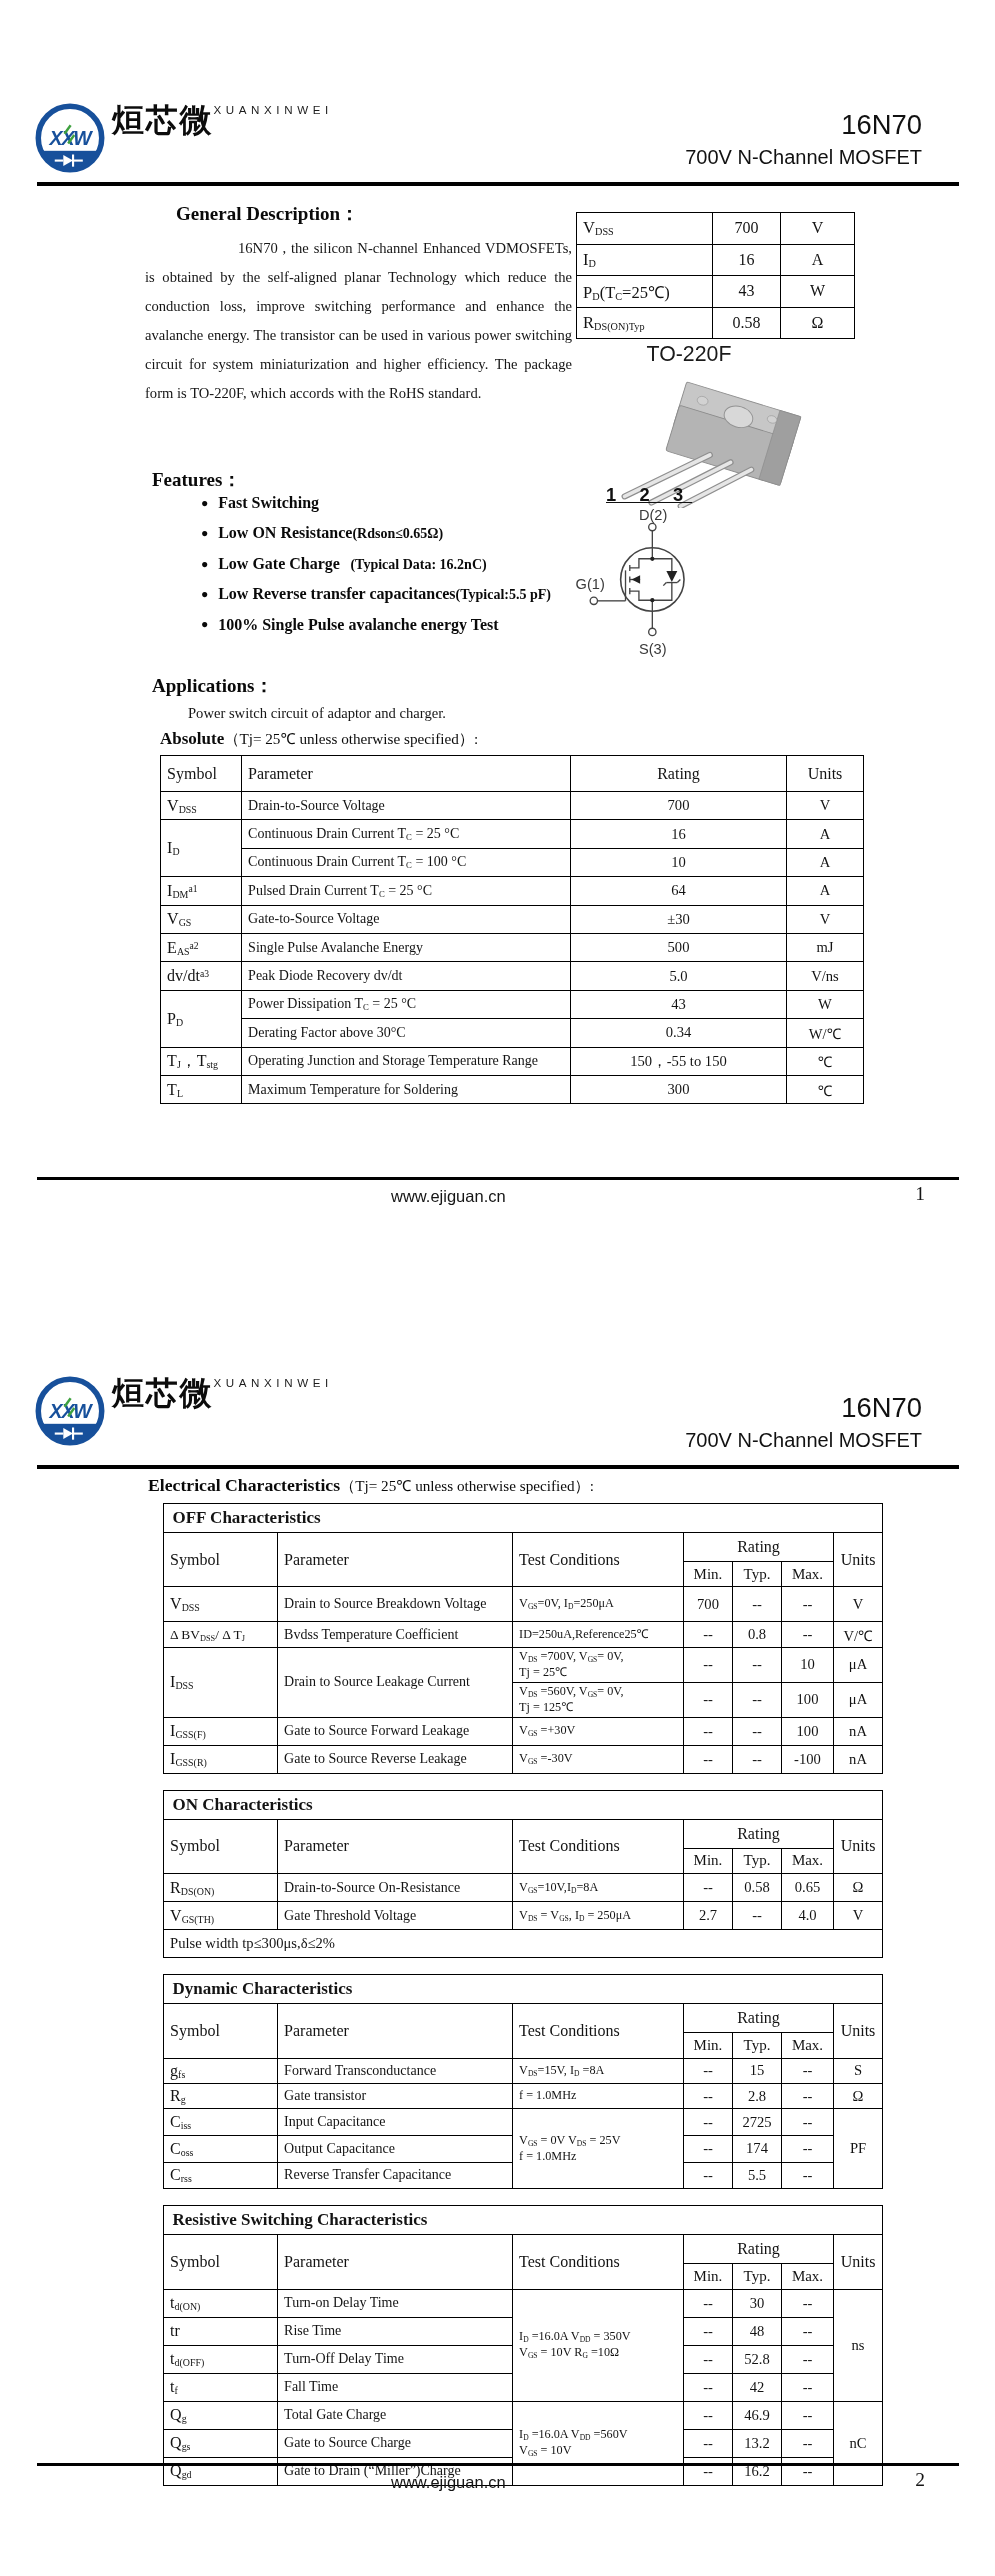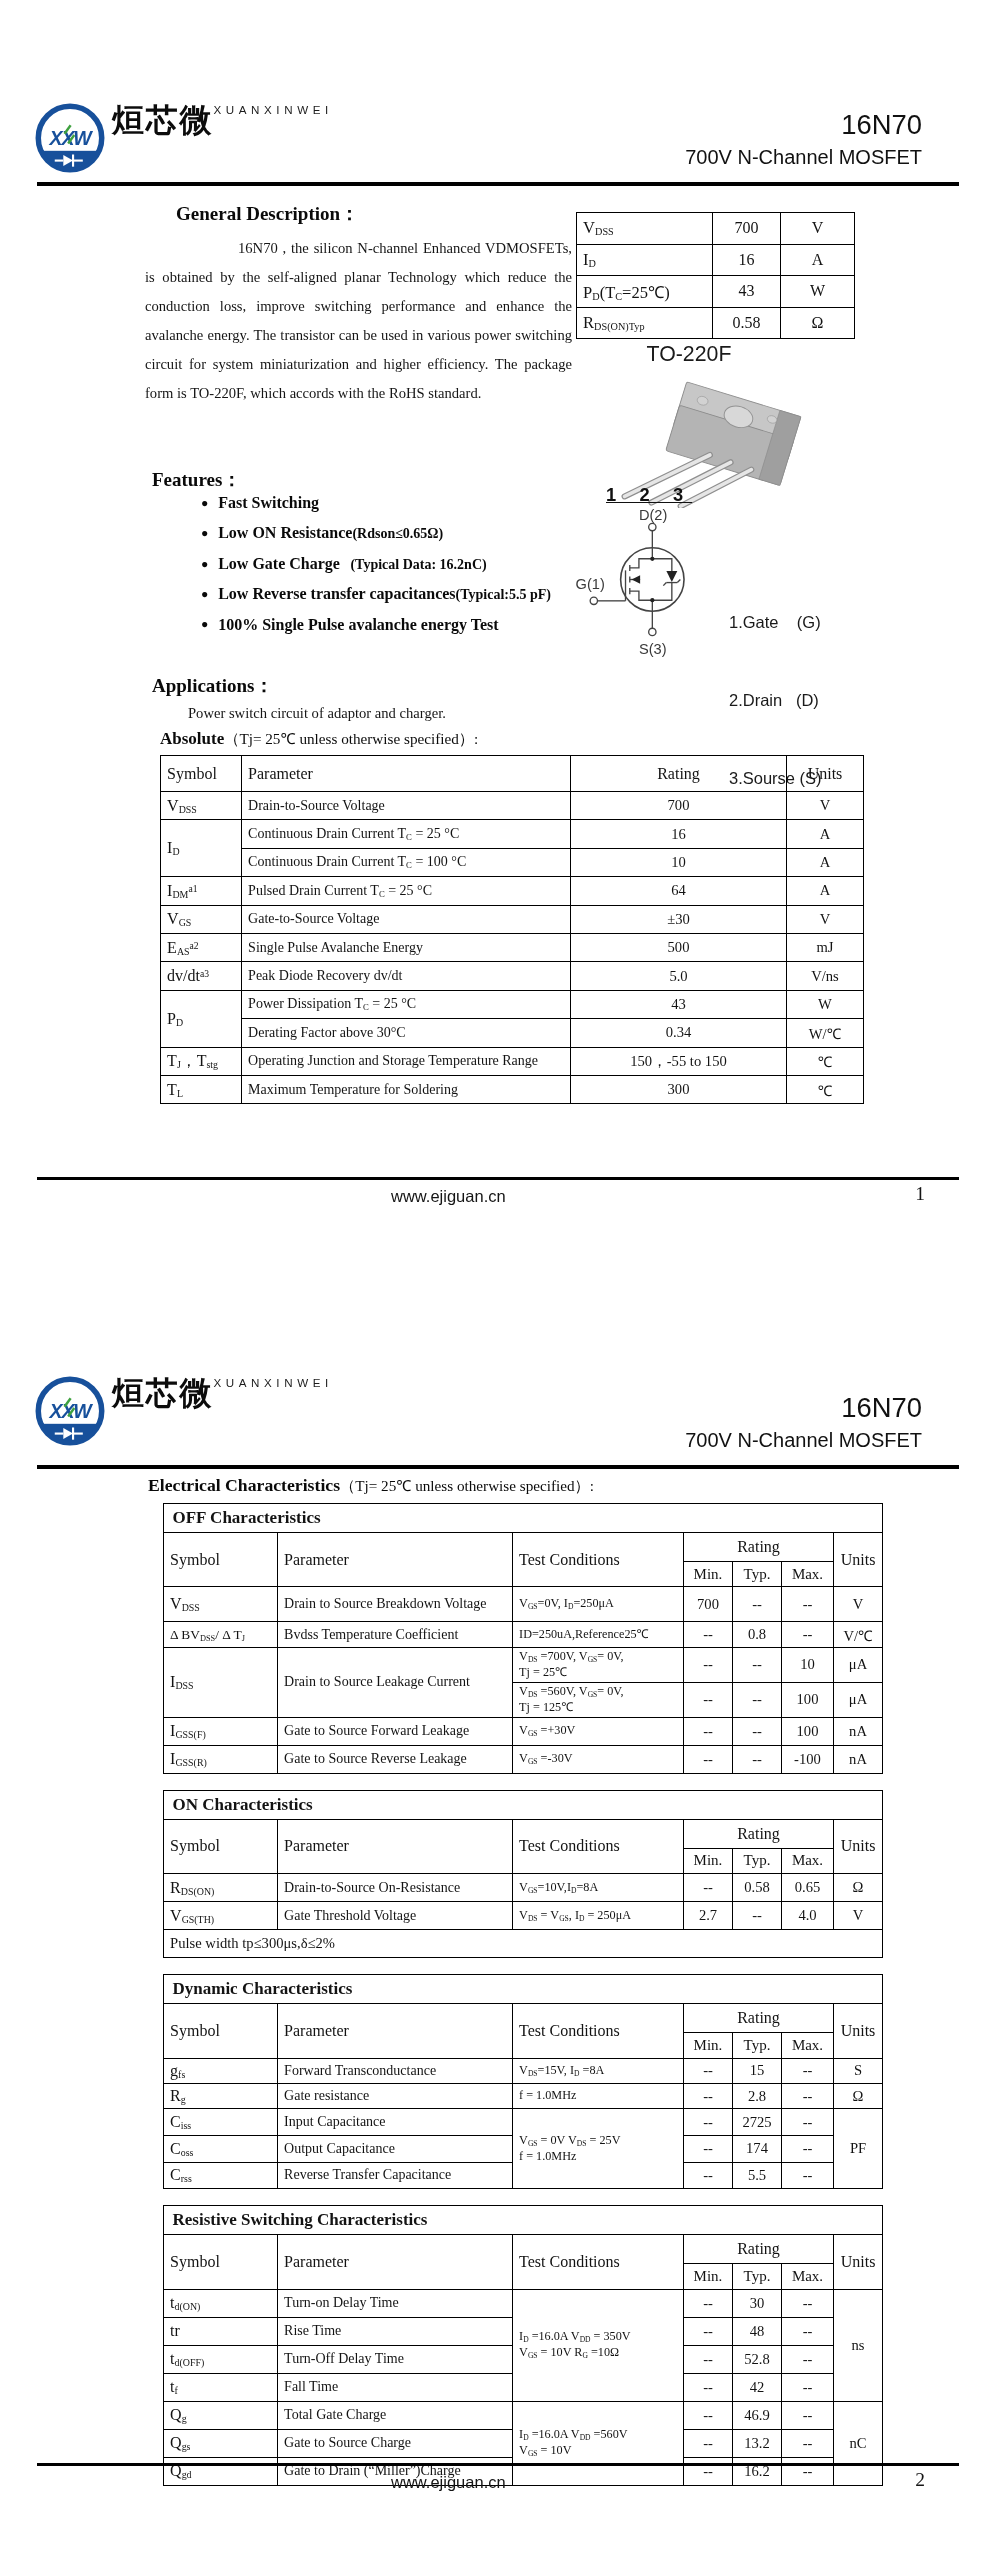--- a/index.html
+++ b/index.html
@@ -213,25 +213,20 @@
       <polygon points="163,103 181,103 172,121" fill="#222"></polygon>
       <circle cx="140" cy="83" r="3.5" fill="#222"></circle>
       <circle cx="140" cy="151" r="3.5" fill="#222"></circle>
       <g font-family="Liberation Sans, sans-serif" font-size="24" fill="#3a3a3a">
         <text x="118" y="20">D(2)</text>
         <text x="14" y="132">G(1)</text>
         <text x="118" y="240">S(3)</text>
       </g>
     </svg>
 
-    <div class="pin-list">
-      <div>1.Gate    (G)</div>
-      <div>2.Drain   (D)</div>
-      <div>3.Sourse (S)</div>
-    </div>
 
     <div class="abs-title">
       <b>Absolute</b><span>（Tj= 25℃ unless otherwise specified）:</span>
     </div>
 
     <table class="t abs">
       <colgroup>
           <col style="width:81px">
           <col style="width:329px">
           <col style="width:216px">
@@ -518,21 +513,21 @@
               <td class="sym">g<sub>fs</sub></td>
               <td>Forward Transconductance</td>
               <td class="tst">V<sub>DS</sub>=15V, I<sub>D</sub> =8A</td>
               <td class="c">--</td>
               <td class="c">15</td>
               <td class="c">--</td>
               <td class="u">S</td>
             </tr>
         <tr class="r40">
               <td class="sym">R<sub>g</sub></td>
-              <td>Gate resistance</td>
+              <td>Gate transistor</td>
               <td class="tst">f = 1.0MHz</td>
               <td class="c">--</td>
               <td class="c">2.8</td>
               <td class="c">--</td>
               <td class="u">Ω</td>
             </tr>
         <tr class="r42">
               <td class="sym">C<sub>iss</sub></td>
               <td>Input Capacitance</td>
               <td class="tst" rowspan="3">V<sub>GS</sub> = 0V V<sub>DS</sub> = 25V<br>f = 1.0MHz</td>

